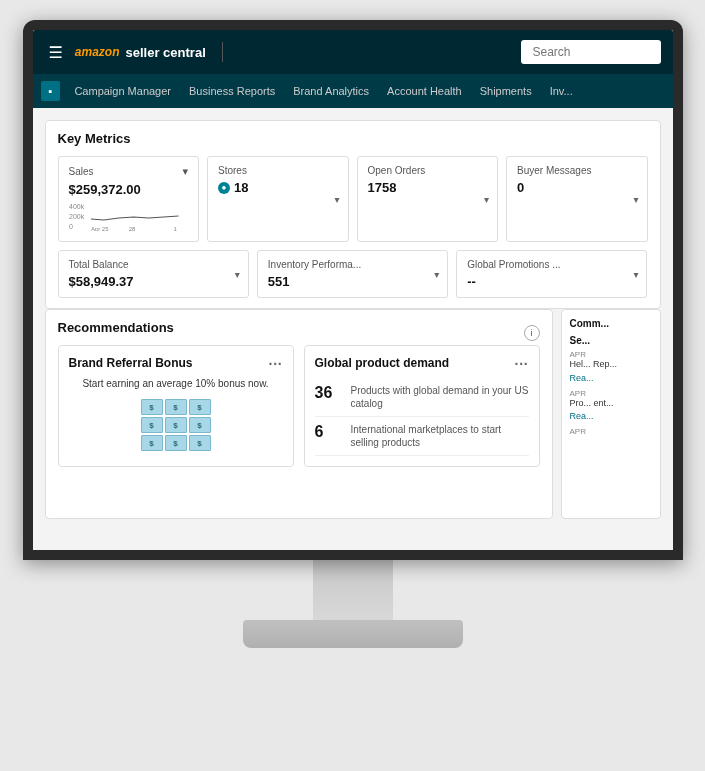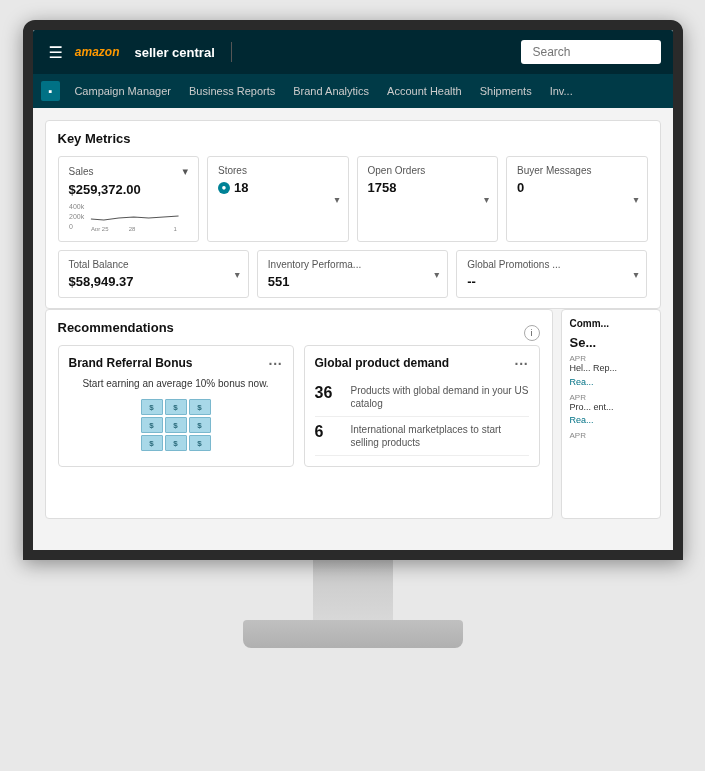--- a/index.html
+++ b/index.html
@@ -71,21 +71,21 @@
     .hamburger {
       color: #fff;
       font-size: 16px;
       cursor: pointer;
       padding: 4px;
     }
 
     .logo-area {
       display: flex;
       align-items: center;
-      gap: 15px;
+      gap: 6px;
     }
 
     .logo-text {
       color: #fff;
       font-size: 13px;
       font-weight: 600;
     }
 
     .logo-amazon {
       color: #ff9900;
@@ -555,21 +555,21 @@
                   <span class="rec-stat-number">6</span>
                   <span class="rec-stat-label">International marketplaces to start selling products</span>
                 </div>
               </div>
 
             </div>
           </div>
 
           <div class="community-section">
             <div class="community-title">Comm...</div>
-            <div style="font-size:13px;font-weight:bold;color:#111;margin-bottom:4px;">Se...</div>
+            <div style="font-size:10px;font-weight:bold;color:#111;margin-bottom:4px;">Se...</div>
 
             <div class="community-item">
               <div class="community-date">APR</div>
               <div class="community-text">Hel... Rep...</div>
               <div class="community-link">Rea...</div>
             </div>
 
             <div class="community-item">
               <div class="community-date">APR</div>
               <div class="community-text">Pro... ent...</div>

